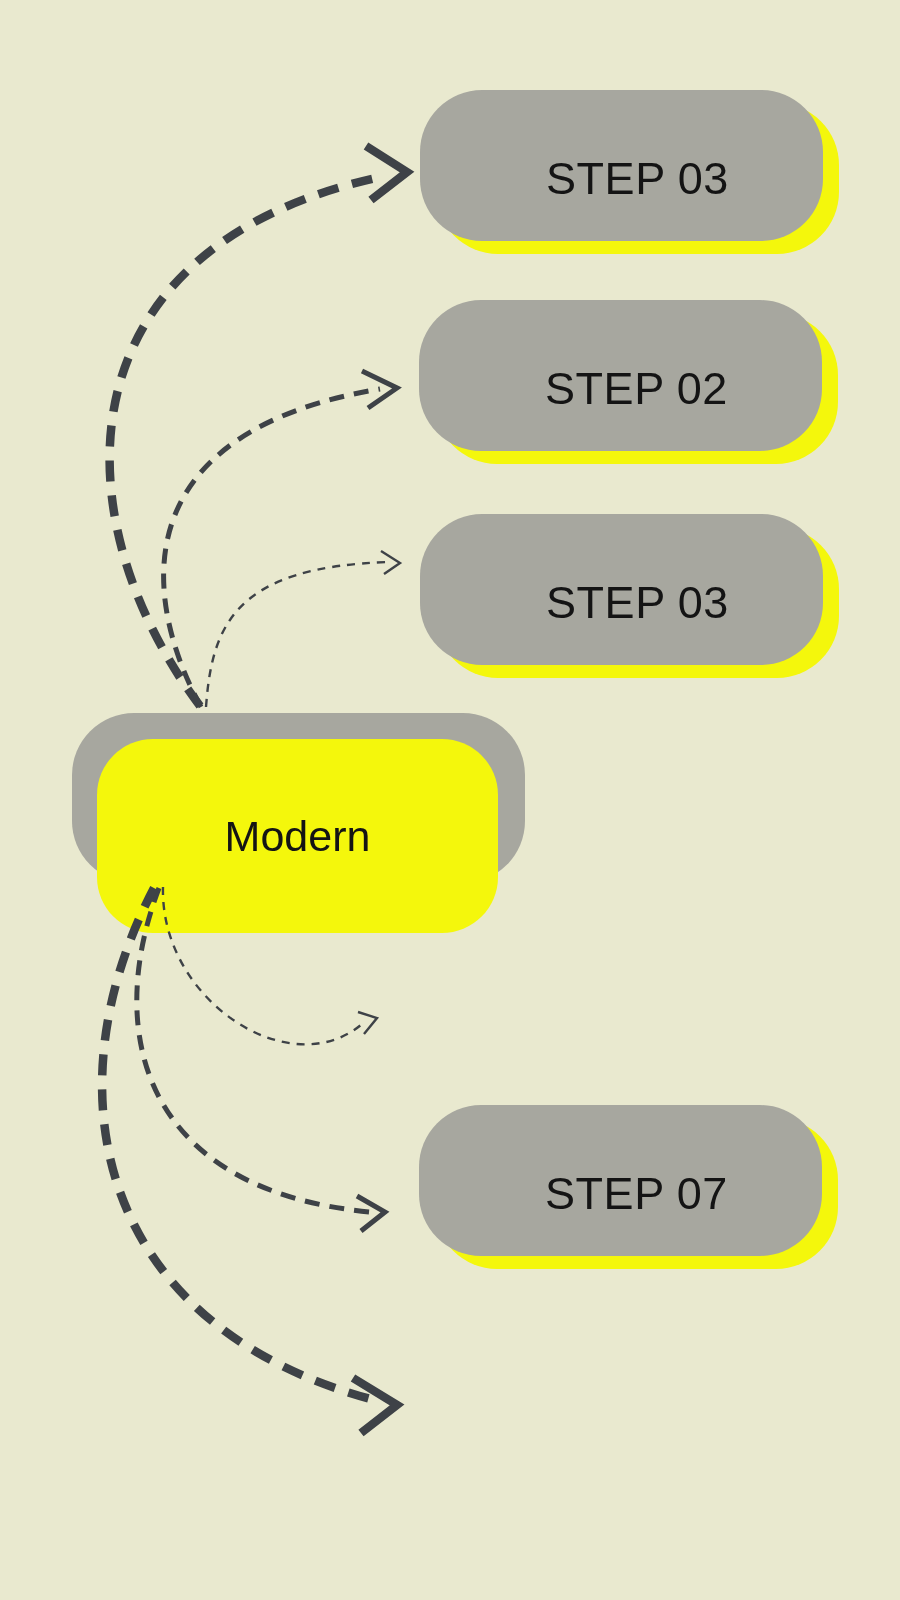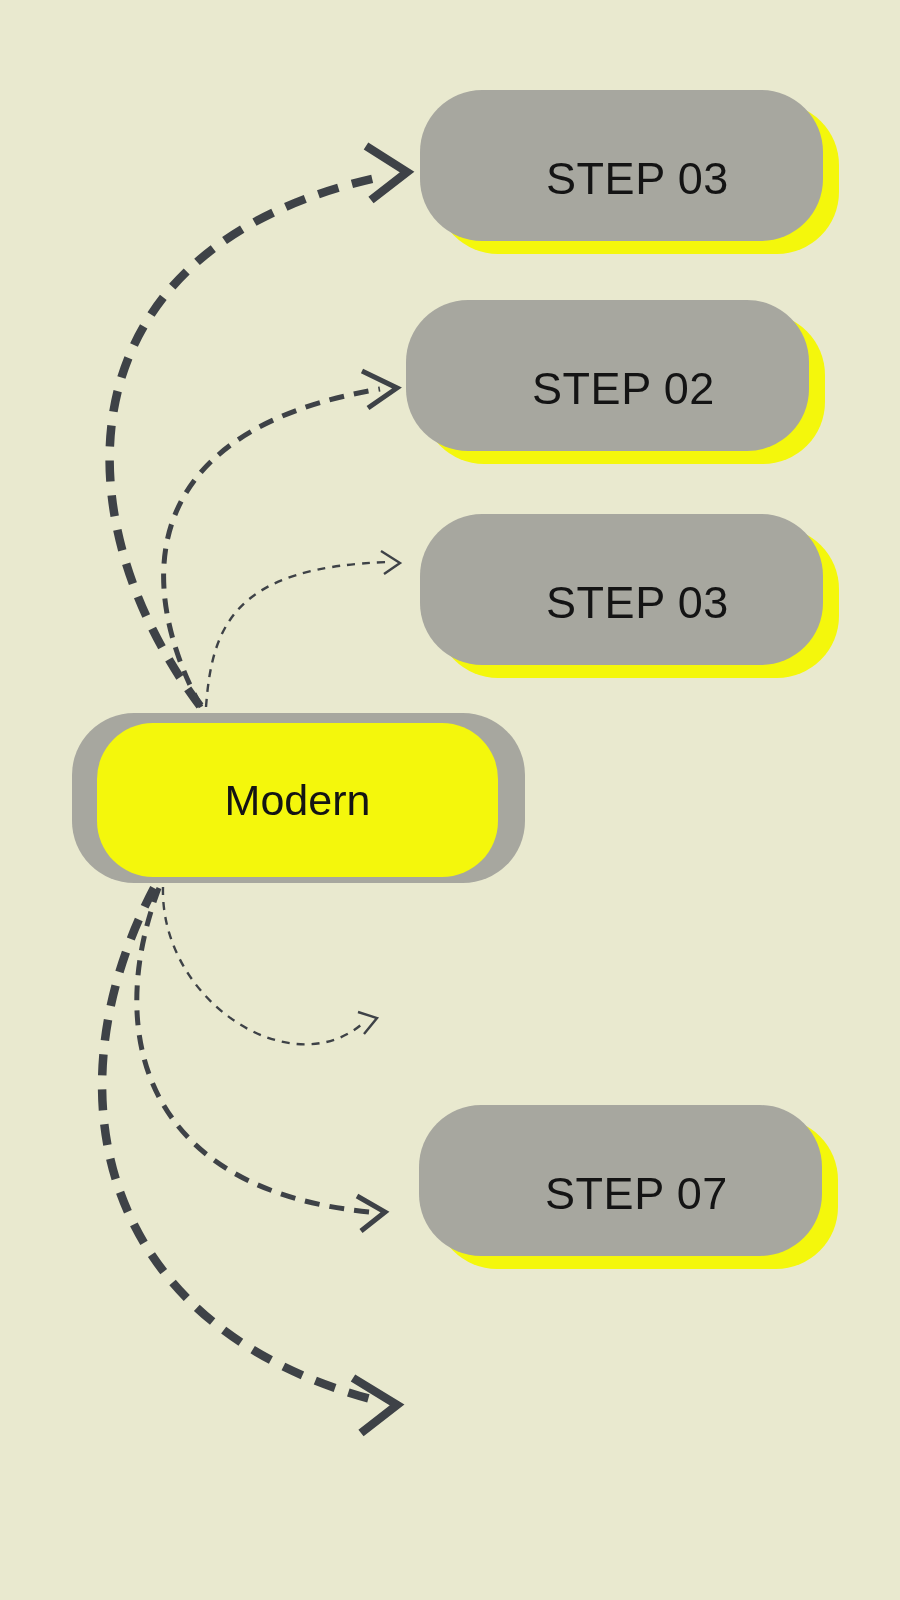--- a/index.html
+++ b/index.html
@@ -25,33 +25,33 @@
     z-index:1;
   }
   .step::before{
     content:"";position:absolute;left:-16px;top:-13px;
     width:403px;height:151px;border-radius:62px;
     background:var(--gray);z-index:-1;
   }
   .step-label{font-size:45px;letter-spacing:.5px;color:var(--text);white-space:nowrap;}
 
   .pos-s1{left:436px;top:103px;}
-  .pos-s2{left:422px;top:313px;}
+  .pos-s2{left:435px;top:313px;}
   .pos-s3{left:436px;top:527px;}
   .pos-s4{left:435px;top:922px;}
   .pos-s5{left:435px;top:1118px;}
   .pos-s6{left:435px;top:1318px;}
 
   
   .center-box{
     position:absolute;left:72px;top:713px;width:453px;height:170px;
     background:var(--gray);border-radius:62px;z-index:1;
   }
   .center-inner{
-    position:absolute;left:25px;top:10px;width:401px;height:154px;
+    position:absolute;left:25px;top:26px;width:401px;height:194px;
     background:var(--yellow);border-radius:56px;
     display:flex;flex-direction:column;align-items:center;justify-content:center;
     text-align:center;
   }
   .center-title{font-size:43px;line-height:1.22;color:var(--text);}
 
   
   svg.arrows{position:absolute;left:0;top:0;width:900px;height:1600px;z-index:2;pointer-events:none;}
   .dash,.head{fill:none;stroke:var(--arrow);}
   .w-thick{stroke-width:8.5px;}

